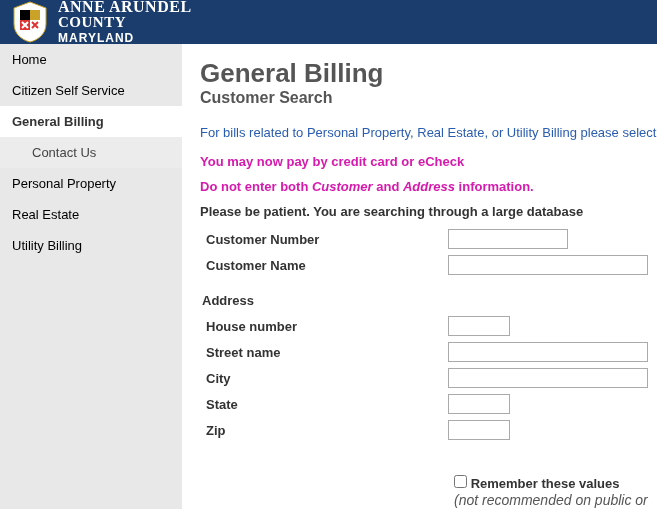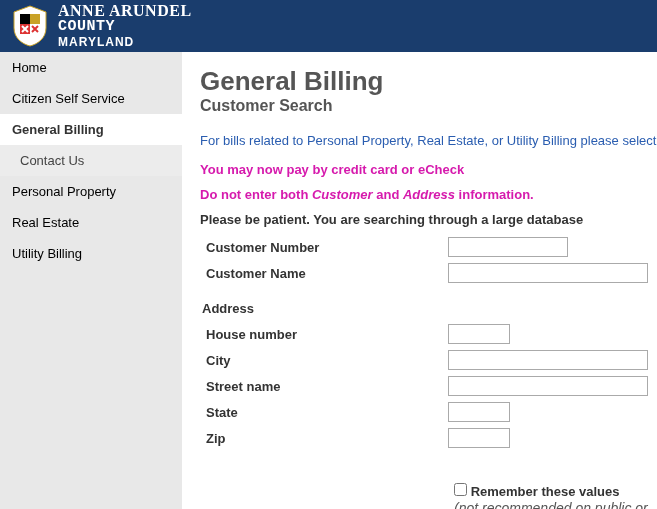--- a/index.html
+++ b/index.html
@@ -1,26 +1,26 @@
 <!DOCTYPE html>
 <html><head>
 <meta charset="utf-8">
 <style>
   * { box-sizing: border-box; margin: 0; padding: 0; }
   body { font-family: "Segoe UI", Arial, sans-serif; font-size: 13px; color: #333; background: #fff; width: 657px; overflow: hidden; }
-  .header { background: #1a3d6d; color: #fff; padding: 4px 10px; display: flex; align-items: center; height: 52px; }
+  .header { background: #1a3d6d; color: #fff; padding: 4px 10px; display: flex; align-items: center; height: 44px; }
   .seal { width: 40px; height: 44px; margin-right: 8px; flex-shrink: 0; }
   .header-text .line1 { font-size: 16px; font-weight: 700; letter-spacing: 0.5px; line-height: 1.05; font-family: Georgia, serif; }
-  .header-text .line2 { font-size: 15px; font-weight: 700; letter-spacing: 0.5px; line-height: 1.05; font-family: Liberation Mono, monospace; }
+  .header-text .line2 { font-size: 15px; font-weight: 700; letter-spacing: 0.5px; line-height: 1.05; font-family: Liberation Serif, serif; }
   .header-text .line3 { font-size: 12px; font-weight: 700; letter-spacing: 1px; line-height: 1.2; }
   .body-wrap { display: flex; }
   .sidebar { width: 182px; background: #e8e8e8; min-height: 453px; }
   .sidebar a { display: block; padding: 8px 12px; color: #000000; text-decoration: none; font-size: 13px; }
   .sidebar a.active { background: #fff; color: #333; font-weight: 700; }
-  .sidebar a.indent { padding-left: 20px; color: #444; background: #ececec; }
+  .sidebar a.indent { padding-left: 32px; color: #444; background: #ececec; }
   .main { flex: 1; padding: 12px 0 12px 18px; overflow: hidden; }
   .title { font-size: 26px; font-weight: 700; color: #555; margin-top: 2px; }
   .subtitle { font-size: 16px; font-weight: 700; color: #555; margin-bottom: 18px; }
   .info { color: #2a5db0; font-size: 13px; white-space: nowrap; margin-bottom: 14px; }
   .warn { color: #d61aad; font-weight: 700; font-size: 13px; margin-bottom: 10px; }
   .warn .em { font-style: italic; }
   .patient { font-weight: 700; color: #333; font-size: 13px; margin-bottom: 10px; }
   .form-row { display: flex; align-items: center; margin-bottom: 6px; font-size: 13px; }
   .form-row label { width: 248px; color: #333; font-weight: 600; padding-left: 6px; }
   .form-row input[type=text] { border: 1px solid #aaa; height: 20px; padding: 1px 3px; font-size: 12px; }
@@ -88,25 +88,25 @@
       <input type="text" class="wide" style="">
     </div>
 
     <div class="section-label">Address</div>
 
     <div class="form-row">
       <label>House number</label>
       <input type="text" class="sm" style="">
     </div>
     <div class="form-row">
-      <label>City</label>
+      <label>Street name</label>
       <input type="text" class="wide" style="">
     </div>
     <div class="form-row">
-      <label>Street name</label>
+      <label>City</label>
       <input type="text" class="wide" style="">
     </div>
     <div class="form-row">
       <label>State</label>
       <input type="text" class="sm" style="">
     </div>
     <div class="form-row">
       <label>Zip</label>
       <input type="text" class="sm" style="">
     </div>

